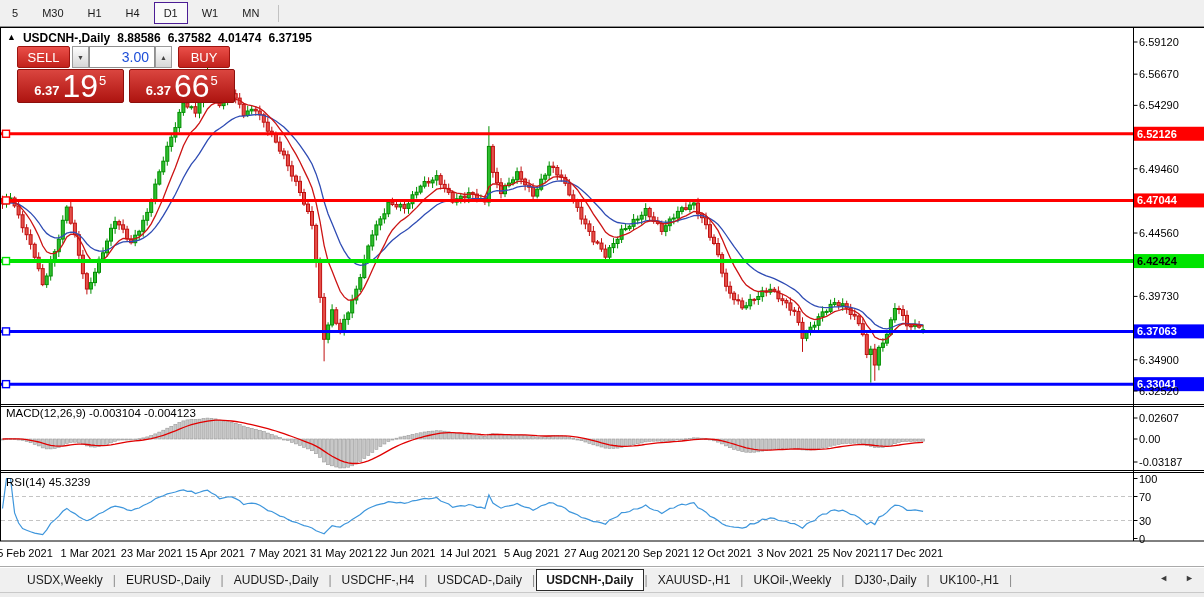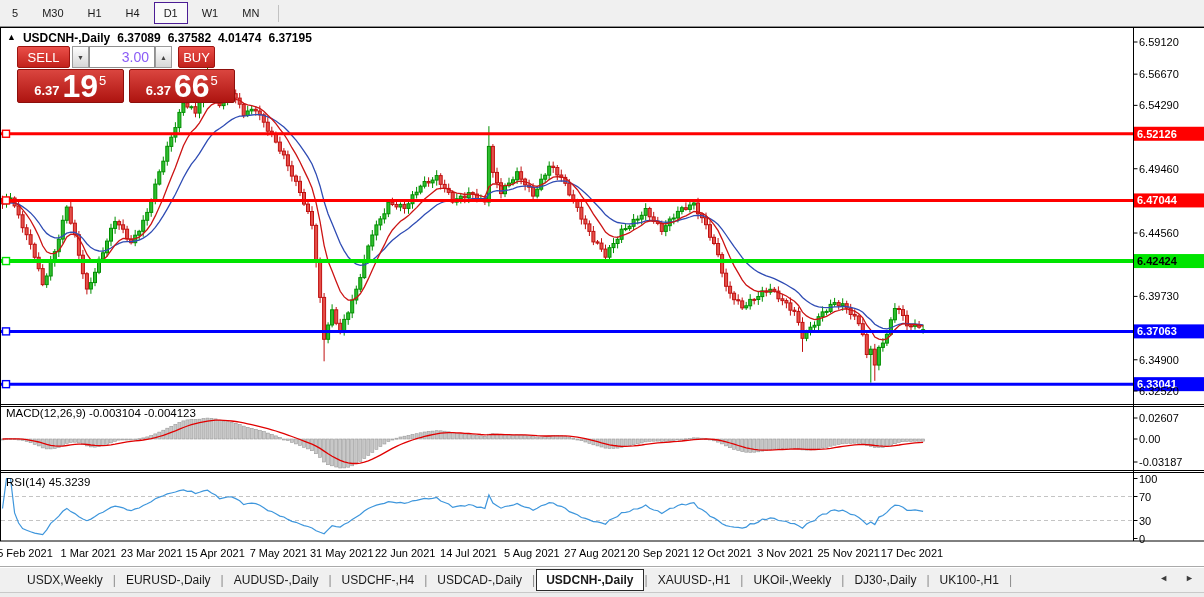--- a/index.html
+++ b/index.html
@@ -20,31 +20,31 @@
   
   #title{position:absolute;left:7px;top:31px;z-index:6;font-size:12px;font-weight:bold;color:#000;
     display:flex;align-items:center;gap:7px;white-space:nowrap;}
   #title .tri{font-size:9px;transform:translateY(-1px);}
   
   #trade{position:absolute;left:17px;top:46px;width:218px;z-index:6;}
   #trow1{display:flex;height:22px;align-items:stretch;}
   .btn-sell,.btn-buy{background:linear-gradient(#ea4f49,#c2221c);color:#fff;font-size:13px;
     display:flex;align-items:center;justify-content:center;border:1px solid #9d1410;box-sizing:border-box;border-radius:2px;}
   .btn-sell{width:53px;}
-  .btn-buy{width:37px;margin-left:6px;}
+  .btn-buy{width:52px;margin-left:6px;}
   .spin{width:17px;background:linear-gradient(#fdfdfd,#d7d7d7);border:1px solid #9b9b9b;font-size:7px;color:#444;
     display:flex;align-items:center;justify-content:center;box-sizing:border-box;margin-left:2px;}
   .spin.up{margin-left:0;}
-  #vol{width:66px;height:22px;border:1px solid #8f8f8f;font-size:14px;color:#8b5cf6;text-align:right;
+  #vol{width:66px;height:22px;border:1px solid #8f8f8f;font-size:14px;color:#1d4ed8;text-align:right;
     padding:0 5px 0 8px;box-sizing:border-box;background:#fff;font-family:"Liberation Sans",sans-serif;}
   #trow2{display:flex;margin-top:1px;height:34px;gap:5px;}
   .pbox{flex:1;background:linear-gradient(#da453f,#ae1410);border:1px solid #8d0f0c;border-radius:2px;color:#fff;
     display:flex;align-items:flex-end;justify-content:center;padding-bottom:2px;box-sizing:border-box;}
   .pp{font-size:13px;font-weight:bold;margin-right:3px;line-height:1.3;}
-  .pb{font-size:32px;line-height:0.85;font-weight:700;}
+  .pb{font-size:32px;line-height:0.85;font-weight:400;}
   .ps{font-size:13px;line-height:1;margin-left:1px;transform:translateY(-13px);}
   
   #tabbar{position:absolute;left:0;top:568px;width:1165px;height:24px;background:#f0f0f0;z-index:5;
     display:flex;align-items:center;font-size:12px;color:#1a1a1a;padding-left:18px;box-sizing:border-box;}
   .tab{padding:3px 9px;white-space:nowrap;cursor:default;}
   .tab.active{background:#fff;border:1px solid #2b2b2b;font-weight:bold;}
   .tabsep{color:#8a8a8a;padding:0 1px;}
   #tabscroll{position:absolute;right:10px;top:573px;z-index:6;display:flex;gap:17px;font-size:9px;color:#3c3c3c;}
   #statusbar{position:absolute;left:0;top:592px;width:1204px;height:5px;background:#ededed;border-top:1px solid #c9c9c9;z-index:5;}
 </style>
@@ -635,21 +635,21 @@
       <div class="tf">H4</div>
       <div class="tf active">D1</div>
       <div class="tf">W1</div>
       <div class="tf">MN</div>
       <div class="tbsep"></div>
     </div>
 
   <div id="title">
     <span class="tri">▲</span>
     <span>USDCNH-,Daily</span>
-    <span>6.37089</span>
+    <span>8.88586</span>
     <span>6.37582</span>
     <span>4.01474</span>
     <span>6.37195</span>
   </div>
 
   <div id="trade">
     <div id="trow1">
       <div class="btn-sell">SELL</div>
       <div class="spin">
         <span>▼</span>

